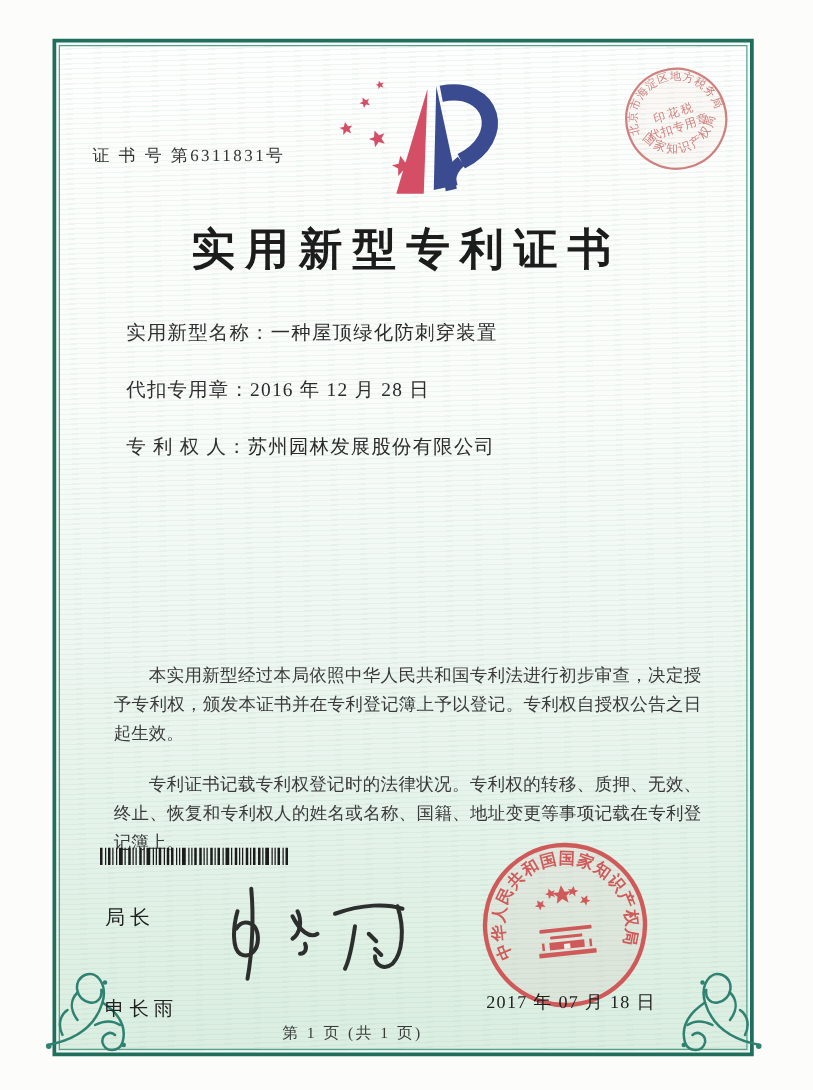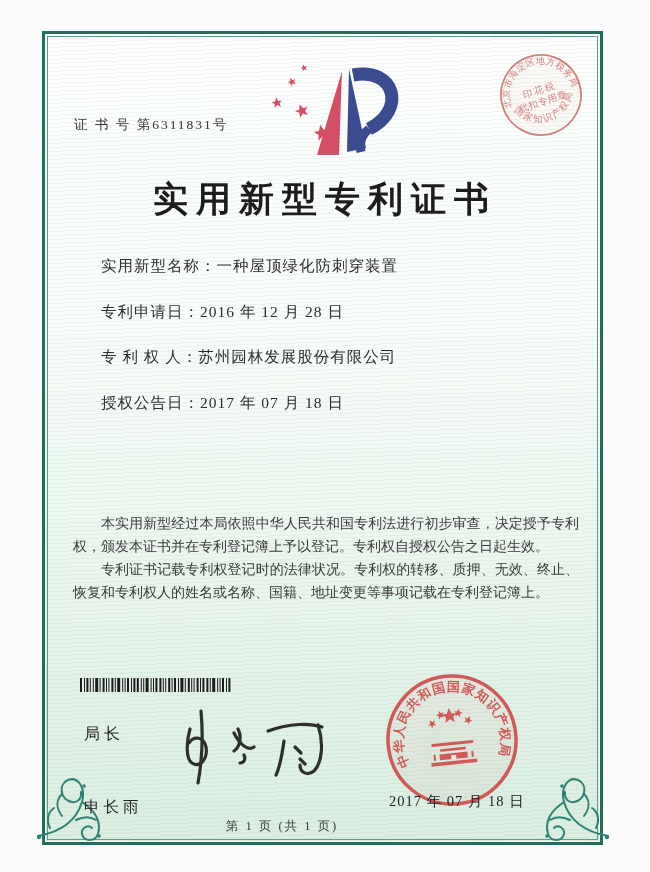--- a/index.html
+++ b/index.html
@@ -37,21 +37,21 @@
     font-size:35px;font-weight:bold;letter-spacing:8px;color:#1c1c1c;
   }
   .fields{position:absolute;left:74px;top:256px;width:500px;margin-left:27px;}
   .field{height:24px;margin-bottom:21.5px;font-size:15.5px;letter-spacing:1px;color:#303030;white-space:nowrap;}
   .field .flabel{color:#303030;}
   .field .fvalue{color:#2b2b2b;}
   .paragraphs{
     position:absolute;left:73px;top:512px;width:506px;
     font-size:14px;line-height:23px;text-align:justify;color:#3a3a3a;
   }
-  .paragraphs p{margin:0;text-indent:2em;}
+  .paragraphs p{margin:18px;text-indent:2em;}
   .barcode{position:absolute;left:80px;top:678px;width:163px;height:14px;}
   .barcode svg{display:block;}
   .signer-title{position:absolute;left:84px;top:724px;font-size:16px;letter-spacing:4px;
     font-family:"Liberation Sans","DejaVu Sans",sans-serif;color:#222;}
   .signer-name{position:absolute;left:84px;top:750px;font-size:15.5px;letter-spacing:4px;
     font-family:"Liberation Sans","DejaVu Sans",sans-serif;color:#222;margin-top:47px;}
   .signature{position:absolute;left:180px;top:703px;width:158px;height:84px;}
   .office-seal{position:absolute;left:383px;top:671px;width:138px;height:138px;}
   .tax-stamp{position:absolute;left:498px;top:52px;width:86px;height:86px;}
   .issue-date{
@@ -147,27 +147,24 @@
       </g>
     </svg>
 
     <div class="title">实用新型专利证书</div>
 
     <div class="fields">
       <div class="field">
         <span class="flabel">实用新型名称：</span><span class="fvalue">一种屋顶绿化防刺穿装置</span>
       </div>
       <div class="field">
-        <span class="flabel">专利申请日：</span><span class="fvalue">2016 年 12 月 28 日</span>
+        <span class="flabel">代扣专用章：</span><span class="fvalue">2016 年 12 月 28 日</span>
       </div>
       <div class="field">
         <span class="flabel">专 利 权 人：</span><span class="fvalue">苏州园林发展股份有限公司</span>
-      </div>
-      <div class="field">
-        <span class="flabel">授权公告日：</span><span class="fvalue">2017 年 07 月 18 日</span>
       </div>
     </div>
 
     <div class="paragraphs">
       <p>本实用新型经过本局依照中华人民共和国专利法进行初步审查，决定授予专利权，颁发本证书并在专利登记簿上予以登记。专利权自授权公告之日起生效。</p>
       <p>专利证书记载专利权登记时的法律状况。专利权的转移、质押、无效、终止、恢复和专利权人的姓名或名称、国籍、地址变更等事项记载在专利登记簿上。</p>
     </div>
 
     <div class="barcode">
       <svg width="163" height="14" viewBox="0 0 163 14" fill="#1c1c1c">

